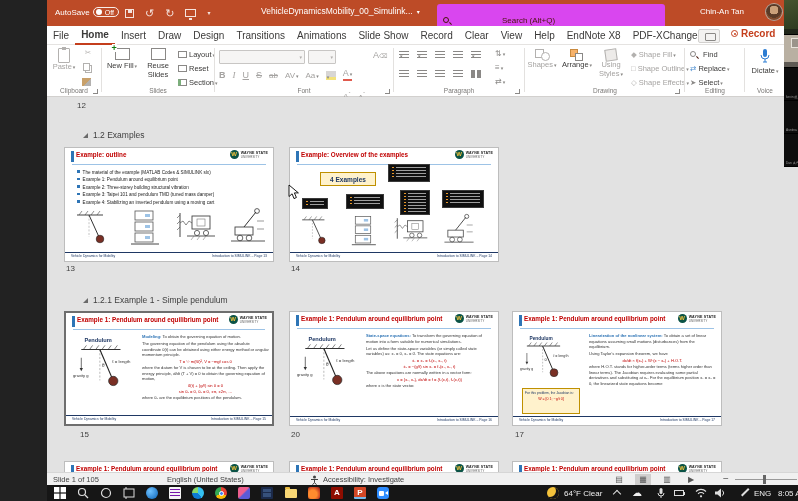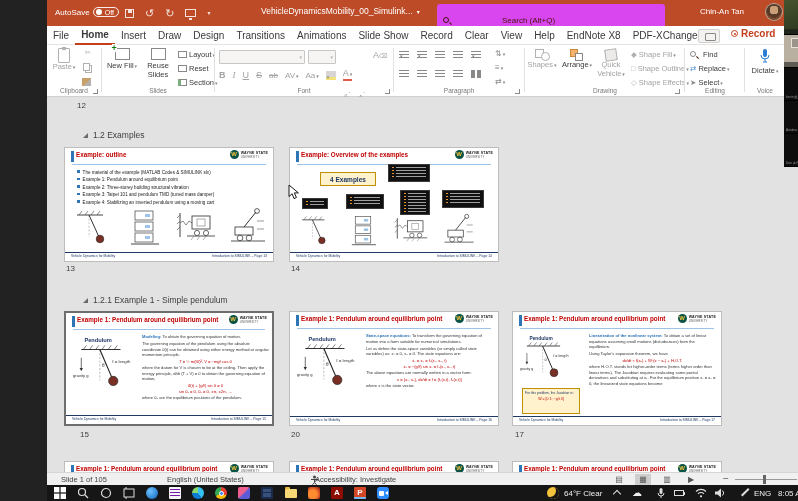--- a/index.html
+++ b/index.html
@@ -252,21 +252,21 @@
     </div>
     <div class="bb" style="left:514px;top:4px;width:32px;">
       <div style="margin:0 auto;width:14px;height:12px;position:relative;">
           <span class="abs" style="left:0;top:0;width:8px;height:8px;background:#F6B26B;border:1px solid #C98A3E;"></span>
           <span class="abs" style="left:5px;top:4px;width:8px;height:8px;background:#fff;border:1px solid #8a8886;"></span>
         </div>
       <div class="dd">Arrange</div>
     </div>
     <div class="bb g" style="left:548px;top:4px;width:32px;">
       <div style="margin:0 auto;width:12px;height:12px;border:1px solid #B3B1AF;transform:rotate(-8deg);background:#EDEBE9;"></div>
-      <div class="dd">Quick Vehicle</div>
+      <div class="dd">Using Styles</div>
     </div>
     <div class="abs g dd" style="left:584px;top:5px;font-size:7.5px;"><span style="color:#B3B1AF;">◆ </span><span>Shape Fill</span></div>
     <div class="abs g dd" style="left:584px;top:19px;font-size:7.5px;"><span style="color:#B3B1AF;">□ </span><span>Shape Outline</span></div>
     <div class="abs g dd" style="left:584px;top:33px;font-size:7.5px;"><span style="color:#B3B1AF;">◇ </span><span>Shape Effects</span></div>
     <div class="rglabel" style="left:479px;width:158px;">Drawing</div>
     <div class="launcher" style="left:628px;"></div>
     <div class="rsep" style="left:637px;"></div>
 
     <div class="abs" style="left:643px;top:5px;font-size:7.5px;color:#3b3a39;"><span class="mag" style="display:inline-block;border-color:#8a8886;"></span> <span>Find</span></div>
     <div class="abs dd" style="left:643px;top:19px;font-size:7.5px;color:#3b3a39;"><span style="color:#4E8FD0;">⇄</span> <span>Replace</span></div>
@@ -584,27 +584,27 @@
   <div id="scrollbar">
     <div id="scroll-thumb"></div>
     <div id="scroll-arrow">▼</div>
   </div>
 
   <svg id="cursor" width="12" height="16" viewBox="0 0 12 16">
     <path d="M1 1 L1 12.5 L4.1 9.8 L6 14.6 L8.4 13.5 L6.4 8.9 L10.4 8.9 Z" fill="#fff" stroke="#000" stroke-width="0.9"></path>
   </svg>
 
   <div id="statusbar">
-    <span class="st" style="left:14px;">Slide 1 of 105</span>
+    <span class="st" style="left:6px;">Slide 1 of 105</span>
     <span class="st" style="left:120px;">English (United States)</span>
     <svg class="abs" style="left:263px;top:2px;" width="9" height="10" viewBox="0 0 9 10">
         <circle cx="4.5" cy="2" r="1.5" fill="#424242"></circle>
         <path d="M1 4.5h7M4.5 4.5v3M4.5 7.5l-2 2.3M4.5 7.5l2 2.3" stroke="#424242" stroke-width="1" fill="none"></path>
       </svg>
-    <span class="st" style="left:268px;">Accessibility: Investigate</span>
+    <span class="st" style="left:276px;">Accessibility: Investigate</span>
     <span class="vic" style="left:564px;">▤</span>
     <span class="vic on" style="left:588px;">▦</span>
     <span class="vic" style="left:612px;">▥</span>
     <span class="vic" style="left:636px;">▶</span>
     <span class="st" style="left:676px;top:0px;font-size:10px;color:#555;">−</span>
     <div id="zoom-track"></div>
     <div id="zoom-thumb"></div>
     <span class="st" style="left:755px;top:1px;font-size:9px;color:#555;">+</span>
     <span class="st" style="left:765px;">100%</span>
     <span class="fit"></span>

